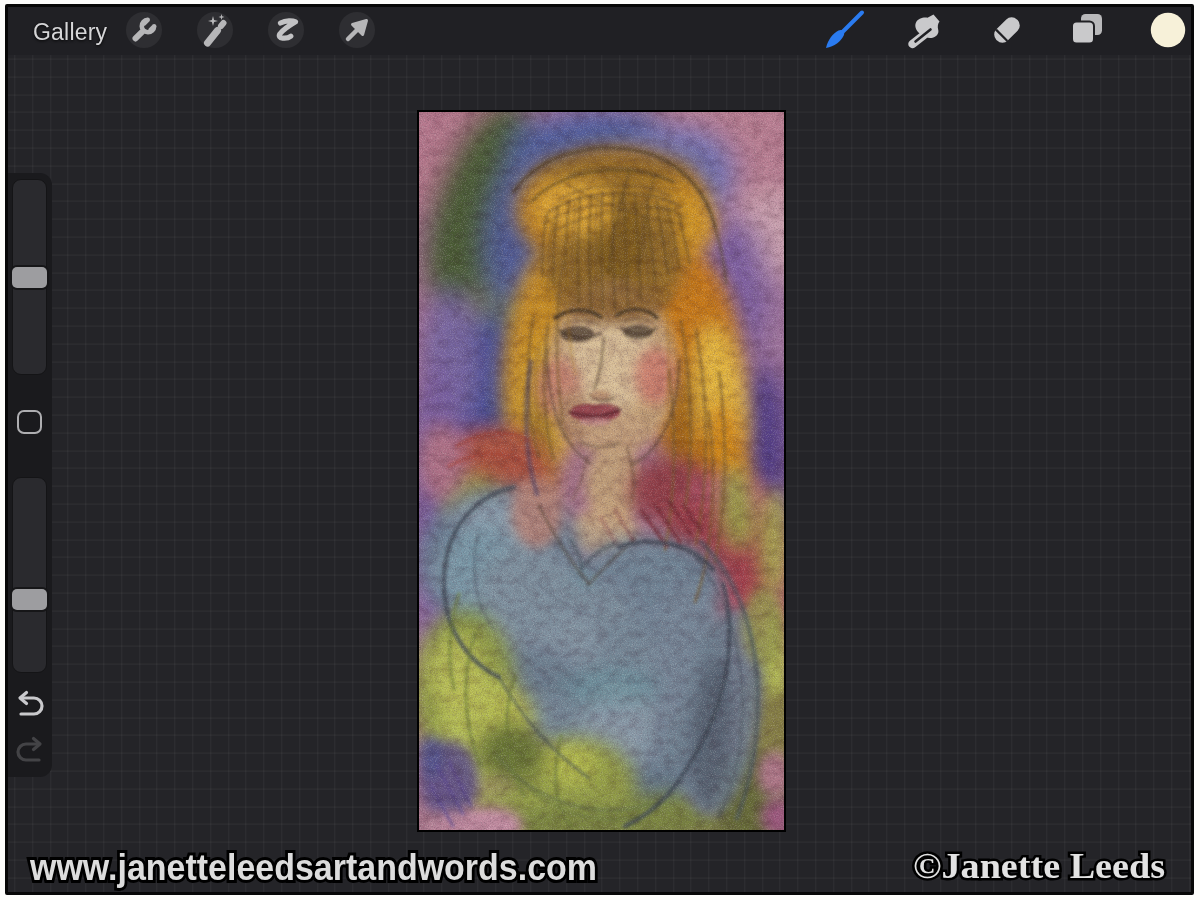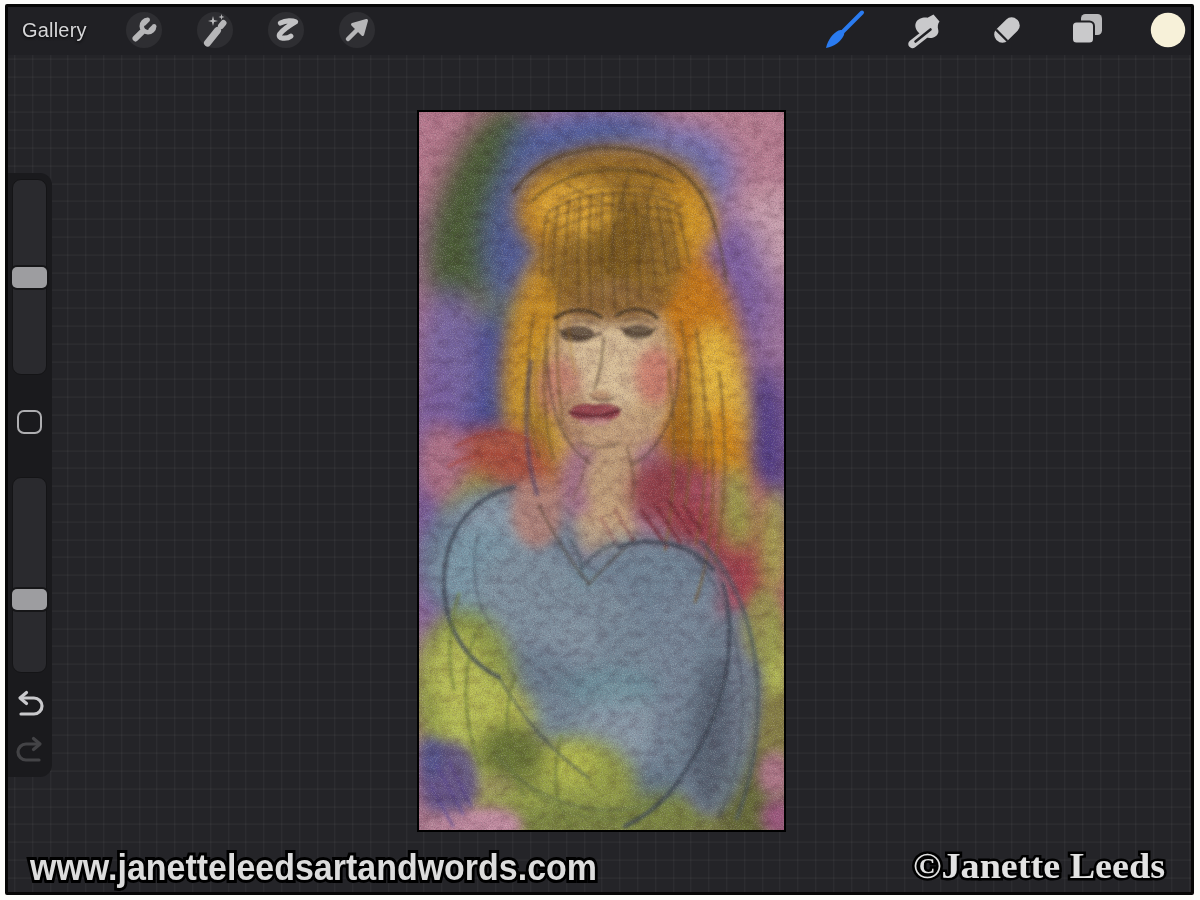--- a/index.html
+++ b/index.html
@@ -4,21 +4,21 @@
 <style>
   html,body{margin:0;padding:0;width:1200px;height:900px;background:#fcfcfa;overflow:hidden;}
   *{box-sizing:border-box;font-family:"Liberation Sans",sans-serif;}
   .frame{position:absolute;left:5px;top:4px;width:1189px;height:891px;background:#242428;border:3px solid #060606;border-radius:2px;overflow:hidden;}
   .grid{position:absolute;left:0;top:48px;right:0;bottom:0;
     background-image:
       repeating-linear-gradient(to right, rgba(255,255,255,0.05) 0 1px, transparent 1px 17.8px),
       repeating-linear-gradient(to bottom, rgba(255,255,255,0.05) 0 1px, transparent 1px 17.8px);
     background-position:6.3px 3.6px;}
   .topbar{position:absolute;left:0;top:0;width:100%;height:48px;background:#202024;}
-  .gallery{position:absolute;left:14px;top:12px;font-size:20px;color:#d6d6d8;letter-spacing:0.2px;text-shadow:0 1px 3px rgba(0,0,0,0.9);}
+  .gallery{position:absolute;left:25px;top:12px;font-size:23px;color:#d6d6d8;letter-spacing:0.2px;text-shadow:0 1px 3px rgba(0,0,0,0.9);}
   .cbtn{position:absolute;top:5px;width:36px;height:36px;border-radius:50%;background:#2e2e32;}
   .painting{position:absolute;left:409px;top:103px;width:369px;height:722px;background:#c795a8;border:2px solid #000;}
   .sidebar{position:absolute;left:0px;top:166px;width:44px;height:604px;background:#1a1a1d;border-radius:0 12px 12px 0;}
   .track{position:absolute;left:4px;width:35px;height:196px;background:#2a2a2e;border:1px solid #141416;border-radius:9px;}
   .handle{position:absolute;left:4px;width:35px;height:21px;background:#9d9da0;border-radius:5px;box-shadow:0 0 0 2px #161618;}
   .sqbtn{position:absolute;left:9px;top:237px;width:25px;height:24px;border:2px solid #aeaeb1;border-radius:7px;background:transparent;}
 </style>
 </head>
 <body>
 <div class="frame">

